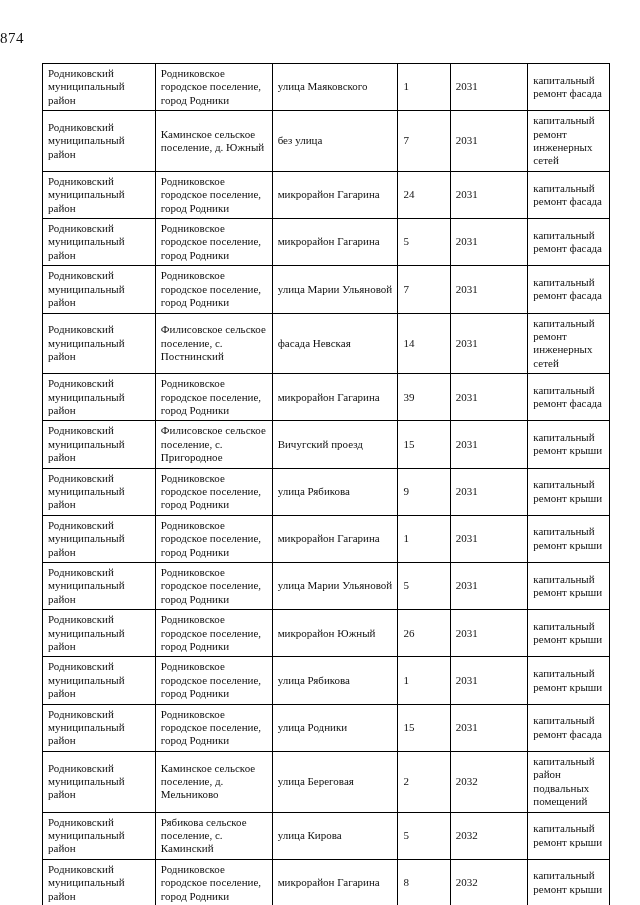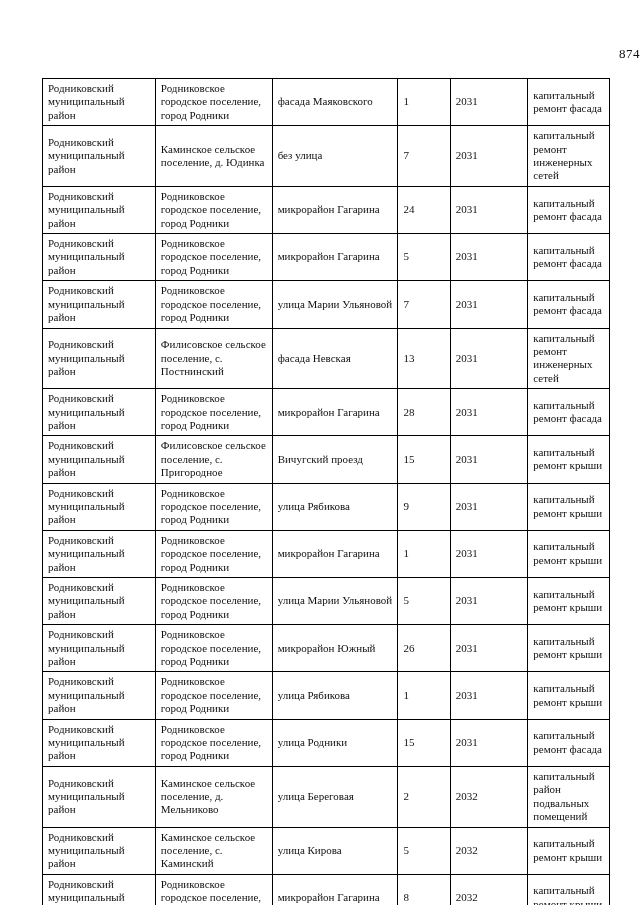--- a/index.html
+++ b/index.html
@@ -11,23 +11,23 @@
   }
   .page {
     position: relative;
     width: 640px;
     height: 905px;
     background: #ffffff;
     overflow: hidden;
     box-sizing: border-box;
   }
   .page-number {
-    text-align: right;
-    font-size: 13px;
-    padding-top: 46px;
+    text-align: left;
+    font-size: 15px;
+    padding-top: 30px;
     margin-bottom: 16px;
     letter-spacing: 0.5px;
   }
   table.data-table {
     border-collapse: collapse;
     table-layout: fixed;
     width: 568px;
     margin-left: 42px;
     font-size: 11px;
     line-height: 1.22;
@@ -57,28 +57,28 @@
       <col class="c-settlement">
       <col class="c-street">
       <col class="c-house">
       <col class="c-year">
       <col class="c-work">
     </colgroup>
     <tbody>
         <tr>
           <td>Родниковский муниципальный район</td>
           <td>Родниковское городское поселение, город Родники</td>
-          <td>фасада Маяковского</td>
+          <td>улица Маяковского</td>
           <td>1</td>
           <td>2031</td>
           <td>капитальный ремонт фасада</td>
         </tr>
         <tr>
           <td>Родниковский муниципальный район</td>
-          <td>Каминское сельское поселение, д. Юдинка</td>
+          <td>Каминское сельское поселение, д. Южный</td>
           <td>без улица</td>
           <td>7</td>
           <td>2031</td>
           <td>капитальный ремонт инженерных сетей</td>
         </tr>
         <tr>
           <td>Родниковский муниципальный район</td>
           <td>Родниковское городское поселение, город Родники</td>
           <td>микрорайон Гагарина</td>
           <td>24</td>
@@ -98,29 +98,29 @@
           <td>Родниковское городское поселение, город Родники</td>
           <td>улица Марии Ульяновой</td>
           <td>7</td>
           <td>2031</td>
           <td>капитальный ремонт фасада</td>
         </tr>
         <tr>
           <td>Родниковский муниципальный район</td>
           <td>Филисовское сельское поселение, с. Постнинский</td>
           <td>фасада Невская</td>
-          <td>13</td>
+          <td>14</td>
           <td>2031</td>
           <td>капитальный ремонт инженерных сетей</td>
         </tr>
         <tr>
           <td>Родниковский муниципальный район</td>
           <td>Родниковское городское поселение, город Родники</td>
           <td>микрорайон Гагарина</td>
-          <td>28</td>
+          <td>39</td>
           <td>2031</td>
           <td>капитальный ремонт фасада</td>
         </tr>
         <tr>
           <td>Родниковский муниципальный район</td>
           <td>Филисовское сельское поселение, с. Пригородное</td>
           <td>Вичугский проезд</td>
           <td>15</td>
           <td>2031</td>
           <td>капитальный ремонт крыши</td>
@@ -176,21 +176,21 @@
         <tr>
           <td>Родниковский муниципальный район</td>
           <td>Каминское сельское поселение, д. Мельниково</td>
           <td>улица Береговая</td>
           <td>2</td>
           <td>2032</td>
           <td>капитальный район подвальных помещений</td>
         </tr>
         <tr>
           <td>Родниковский муниципальный район</td>
-          <td>Каминское сельское поселение, с. Каминский</td>
+          <td>Рябикова сельское поселение, с. Каминский</td>
           <td>улица Кирова</td>
           <td>5</td>
           <td>2032</td>
           <td>капитальный ремонт крыши</td>
         </tr>
         <tr>
           <td>Родниковский муниципальный район</td>
           <td>Родниковское городское поселение, город Родники</td>
           <td>микрорайон Гагарина</td>
           <td>8</td>

